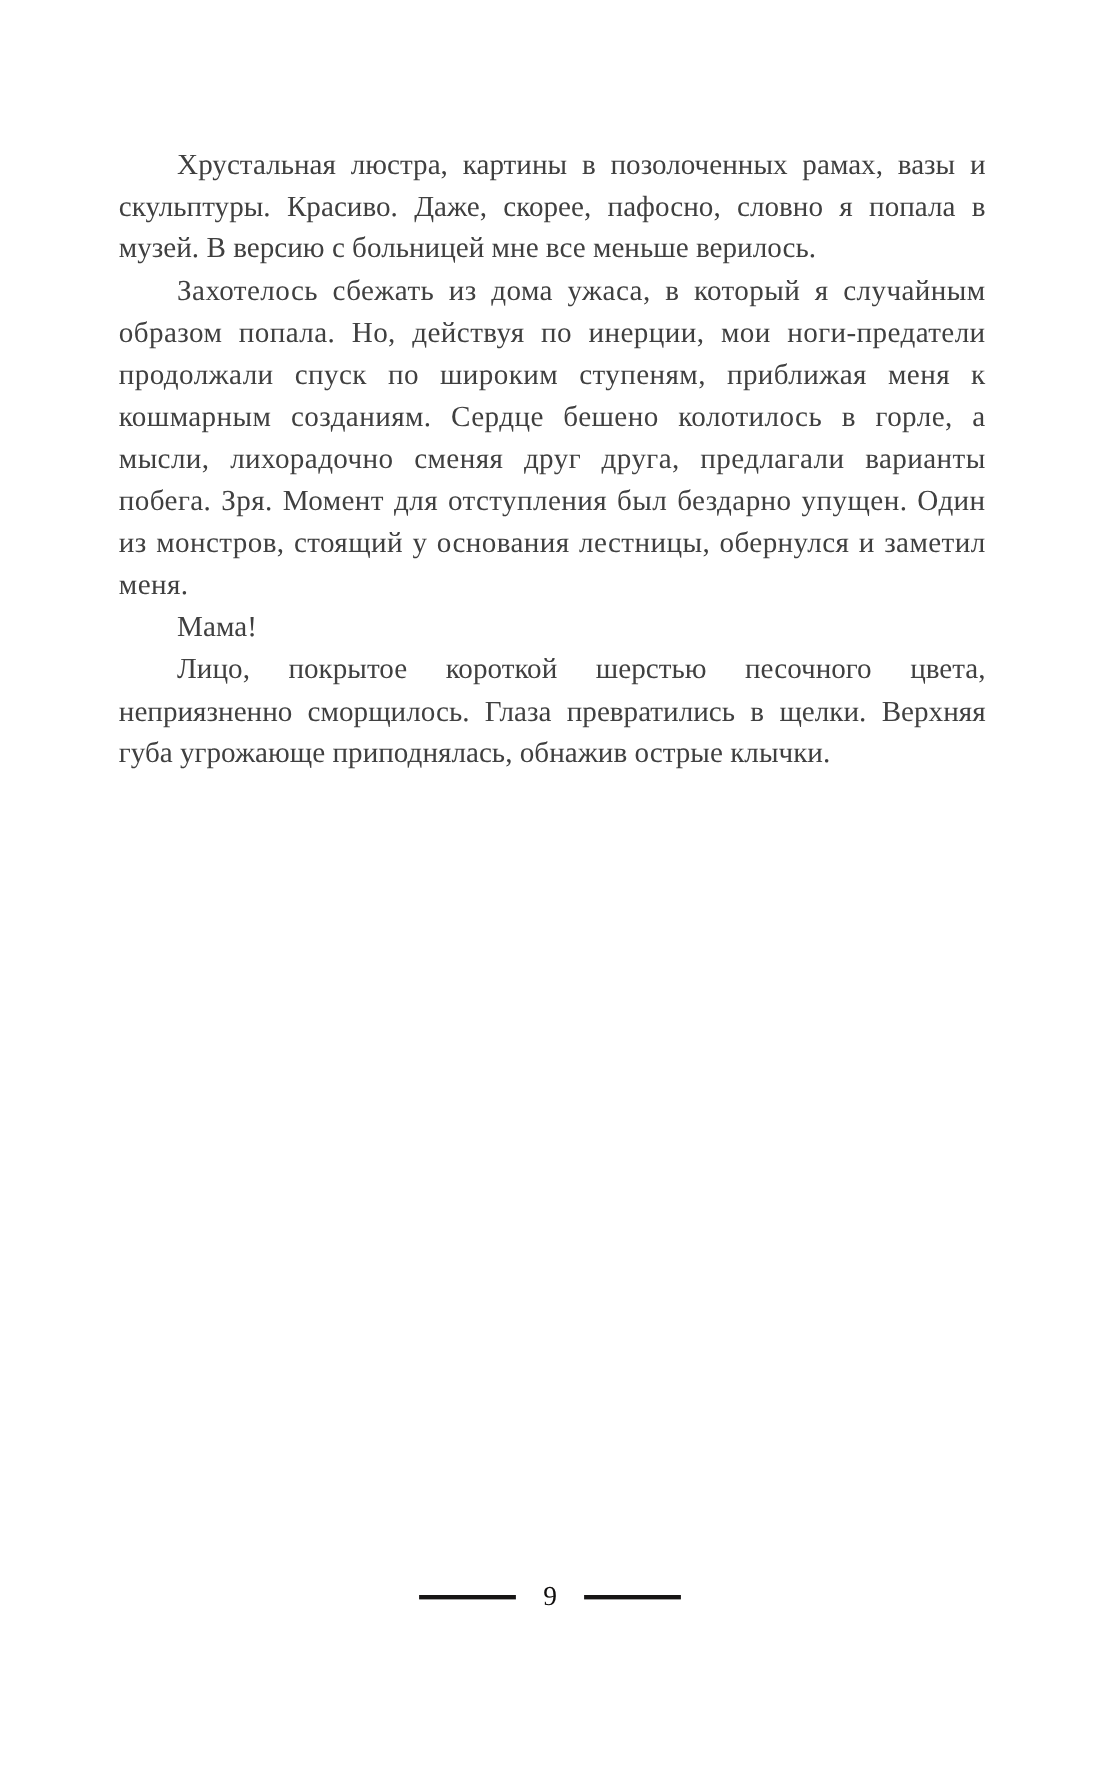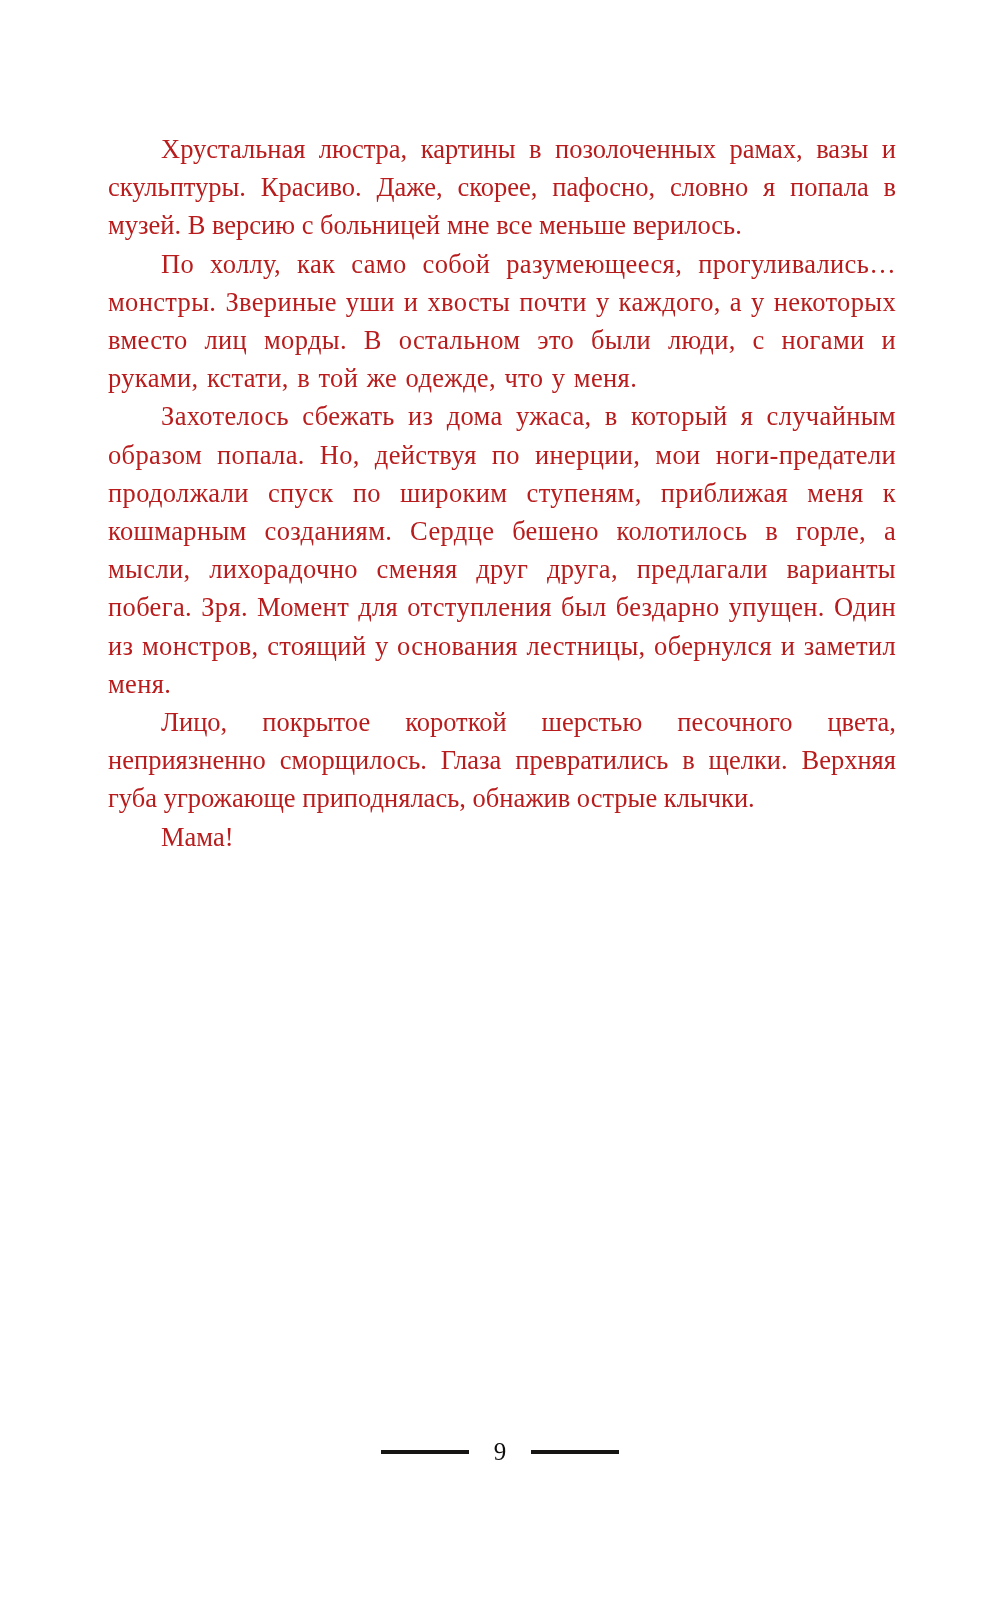--- a/index.html
+++ b/index.html
@@ -16,21 +16,21 @@
     overflow: hidden;
   }
   .text-block {
     position: absolute;
     left: 108px;
     top: 130px;
     width: 788px;
     font-family: "Liberation Serif", "DejaVu Serif", serif;
     font-size: 26.5px;
     line-height: 38.2px;
-    color: #b91c1c;
+    color: #404040;
     text-align: justify;
     text-justify: inter-word;
     -webkit-hyphens: manual;
     hyphens: manual;
   }
   .text-block p {
     margin: 0;
     text-indent: 2.0em;
   }
   .text-block p.spaced {
@@ -64,24 +64,23 @@
     text-align: center;
   }
 </style>
 </head>
 <body>
 
 <div class="page">
 
   <div class="text-block">
     <p class="">Хрустальная люстра, картины в позолоченных рамах, вазы и скульптуры. Красиво. Даже, скорее, пафосно, словно я попала в музей. В версию с больницей мне все меньше верилось.</p>
-    <p class="spaced">По холлу, как само собой разумеющееся, прогуливались… монстры. Звериные уши и хвосты почти у каждого, а у некоторых вместо лиц морды. В остальном это были люди, с ногами и руками, кстати, в той же одежде, что у меня.</p>
     <p class="spaced">Захотелось сбежать из дома ужаса, в который я случайным образом попала. Но, действуя по инерции, мои ноги-предатели продолжали спуск по широким ступеням, приближая меня к кошмарным созданиям. Сердце бешено колотилось в горле, а мысли, лихорадочно сменяя друг друга, предлагали варианты побега. Зря. Момент для отступления был бездарно упущен. Один из монстров, стоящий у основания лестницы, обернулся и заметил меня.</p>
+    <p class="">Мама!</p>
     <p class="">Лицо, покрытое короткой шерстью песочного цвета, неприязненно сморщилось. Глаза превратились в щелки. Верхняя губа угрожающе приподнялась, обнажив острые клычки.</p>
-    <p class="">Мама!</p>
   </div>
 
   <div class="footer">
     <div class="rule"></div>
     <div class="page-number">9</div>
     <div class="rule"></div>
   </div>
 
 </div>
 

